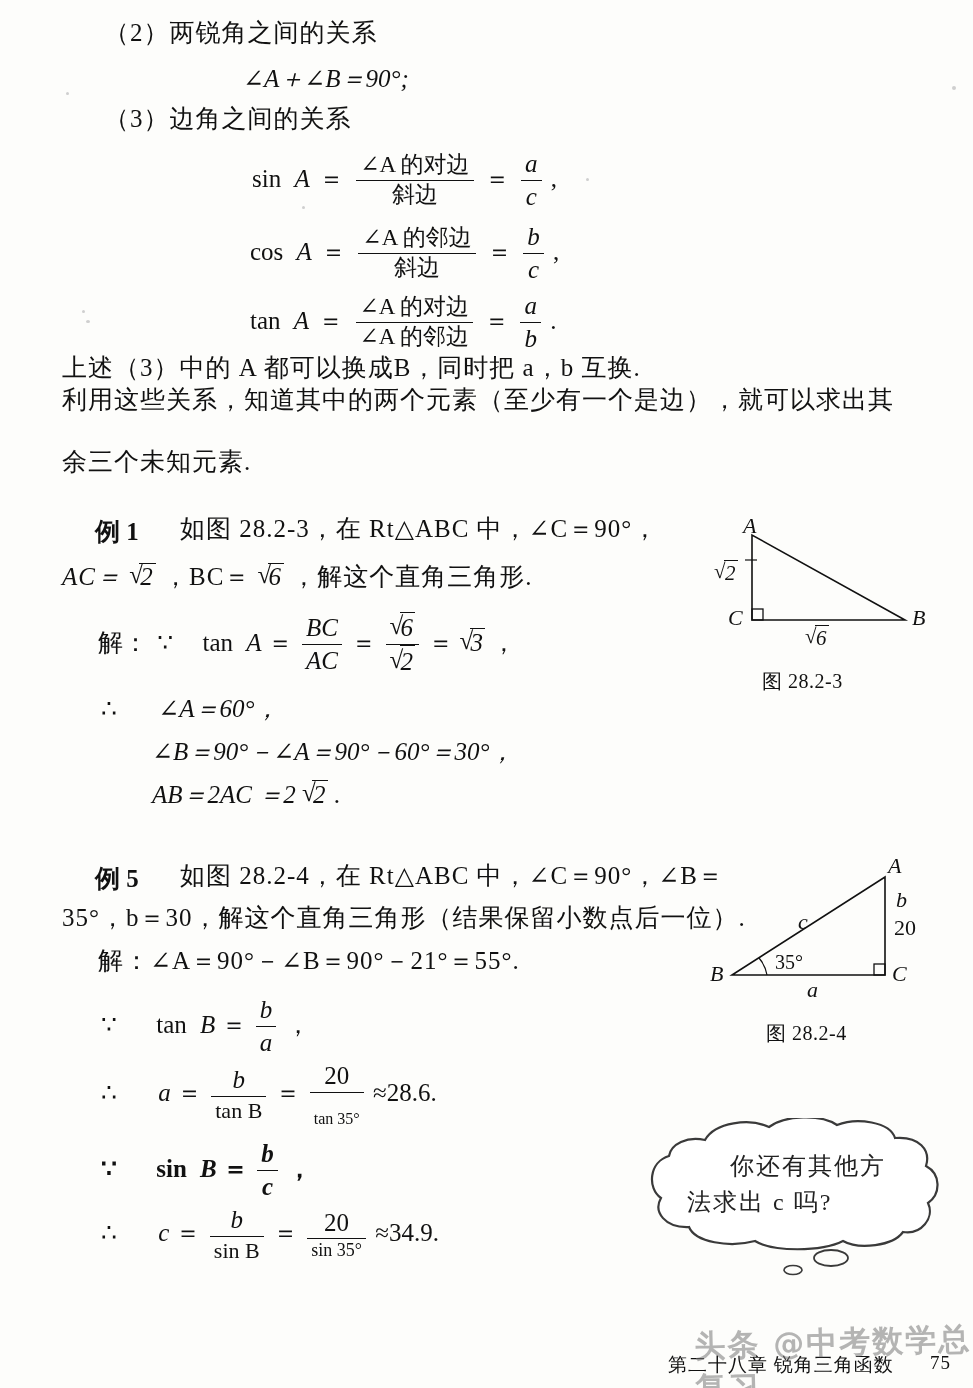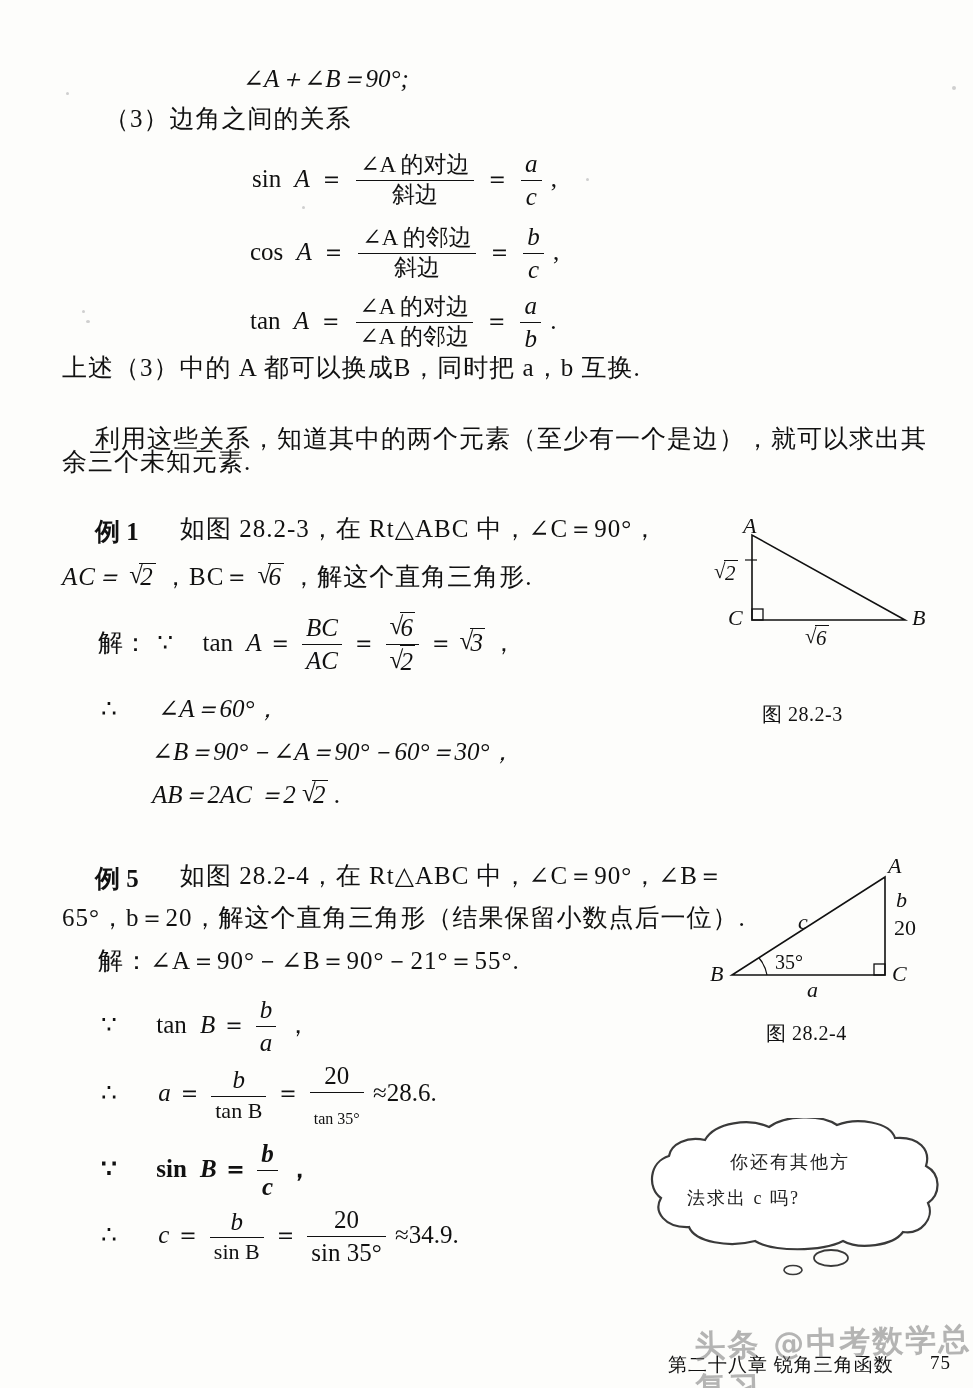--- a/index.html
+++ b/index.html
@@ -35,38 +35,39 @@
 
   
   .sym{font-style:normal;display:inline-block;width:22px;text-align:center;}
 
   
   .figcap{font-size:20px;letter-spacing:0.5px;}
   .lbl{position:absolute;font-family:"Liberation Serif","DejaVu Serif",serif;font-style:italic;font-size:22px;}
   .lbl.upr{font-style:normal;}
 
   
-  .bubble-text{position:absolute;font-size:18px;letter-spacing:2px;color:#222;
+  .bubble-text{position:absolute;font-size:24px;letter-spacing:2px;color:#222;
                font-family:"Liberation Serif","DejaVu Serif",serif;}
 
   
   .footer{position:absolute;font-size:19px;letter-spacing:1px;color:#111;}
   .watermark{position:absolute;font-size:31px;letter-spacing:2px;
              color:rgba(120,120,120,0.55);
              font-family:"DejaVu Sans","Liberation Sans",sans-serif;
              font-weight:bold;
              -webkit-text-stroke:0px;
              transform:rotate(-1.5deg);}
   .speck{position:absolute;background:#cfcfcf;border-radius:50%;}
 </style>
 </head>
 <body>
 
 <div class="page">
 
+  <div class="abs body-line cn" style="left:104px;top:20px;">（2）两锐角之间的关系</div>
 
   <div class="abs formula-line math" style="left:243px;top:62px;text-align:center;">∠A＋∠B＝90°;</div>
 
   <div class="abs body-line cn" style="left:104px;top:106px;">（3）边角之间的关系</div>
 
   <div class="abs formula-line" style="left:252px;top:150px;">
     <span class="up">sin</span>
     <span class="math" style="margin-left:7px;">A</span>
     <span class="up" style="margin:0 3px;">＝</span>
     <span class="frac">
@@ -107,21 +108,21 @@
     </span>
     <span class="up" style="margin:0 2px;">＝</span>
     <span class="frac">
       <span class="num math">a</span>
       <span class="den math">b</span>
     </span>
     <span class="up">.</span>
   </div>
 
   <div class="abs body-line cn" style="left:62px;top:355px;">上述（3）中的 A 都可以换成B，同时把 a，b 互换.</div>
-  <div class="abs body-line cn" style="left:62px;top:426px;margin-left:33px;">利用这些关系，知道其中的两个元素（至少有一个是边），就可以求出其</div>
+  <div class="abs body-line cn" style="left:62px;top:387px;">利用这些关系，知道其中的两个元素（至少有一个是边），就可以求出其</div>
   <div class="abs body-line cn" style="left:62px;top:449px;">余三个未知元素.</div>
 
   <div class="abs" style="left:95px;top:515px;font-size:25px;font-weight:bold;">例 1</div>
   <div class="abs body-line cn" style="left:180px;top:516px;">如图 28.2-3，在 Rt△ABC 中，∠C＝90°，</div>
 
   <div class="abs body-line" style="left:62px;top:563px;">
     <span class="math">AC＝</span>
     <span class="rad math"><span class="rv">2</span></span>
     <span class="cn up">，BC＝</span>
     <span class="rad math"><span class="rv">6</span></span>
@@ -169,26 +170,26 @@
     </svg>
     <span class="lbl" style="left:43px;top:8px;">A</span>
     <span class="lbl" style="left:212px;top:100px;">B</span>
     <span class="lbl" style="left:28px;top:100px;">C</span>
     <span class="abs" style="left:14px;top:55px;font-size:21px;">
       <span class="rad math"><span class="rv">2</span></span>
     </span>
     <span class="abs" style="left:105px;top:120px;font-size:21px;">
       <span class="rad math"><span class="rv">6</span></span>
     </span>
-    <span class="abs figcap cn" style="left:62px;top:163px;margin-top:33px;">图 28.2-3</span>
+    <span class="abs figcap cn" style="left:62px;top:163px;">图 28.2-3</span>
   </div>
 
   <div class="abs" style="left:95px;top:862px;font-size:25px;font-weight:bold;">例 5</div>
   <div class="abs body-line cn" style="left:180px;top:863px;">如图 28.2-4，在 Rt△ABC 中，∠C＝90°，∠B＝</div>
-  <div class="abs body-line cn" style="left:62px;top:905px;">65°，b＝20，解这个直角三角形（结果保留小数点后一位）.</div>
+  <div class="abs body-line cn" style="left:62px;top:905px;">35°，b＝30，解这个直角三角形（结果保留小数点后一位）.</div>
   <div class="abs body-line cn" style="left:98px;top:948px;">解：∠A＝90°－∠B＝90°－21°＝55°.</div>
 
   <div class="abs formula-line" style="left:98px;top:996px;">
     <span class="sym">∵</span>
     <span class="up" style="margin-left:30px;">tan</span>
     <span class="math" style="margin-left:7px;">B</span>
     <span class="up">＝</span>
     <span class="frac">
       <span class="num math">b</span>
       <span class="den math">a</span>
@@ -228,21 +229,21 @@
     <span class="sym">∴</span>
     <span class="math" style="margin-left:32px;">c</span>
     <span class="up">＝</span>
     <span class="frac">
       <span class="num math">b</span>
       <span class="den up" style="font-size:22px;">sin B</span>
     </span>
     <span class="up">＝</span>
     <span class="frac">
       <span class="num up">20</span>
-      <span class="den up" style="font-size:25px;">sin 35°</span>
+      <span class="den up" style="font-size:18px;">sin 35°</span>
     </span>
     <span class="up">≈34.9.</span>
   </div>
 
   <div class="abs" style="left:620px;top:865px;width:350px;height:190px;">
     <svg width="350" height="150" viewBox="0 0 350 150">
       <polygon points="265,12 265,110 112,110" fill="none" stroke="#111" stroke-width="1.6"></polygon>
       <rect x="254" y="99" width="11" height="11" fill="none" stroke="#111" stroke-width="1.3"></rect>
       <path d="M 147,110 A 35,35 0 0 0 139,93" fill="none" stroke="#111" stroke-width="1.2"></path>
     </svg>

